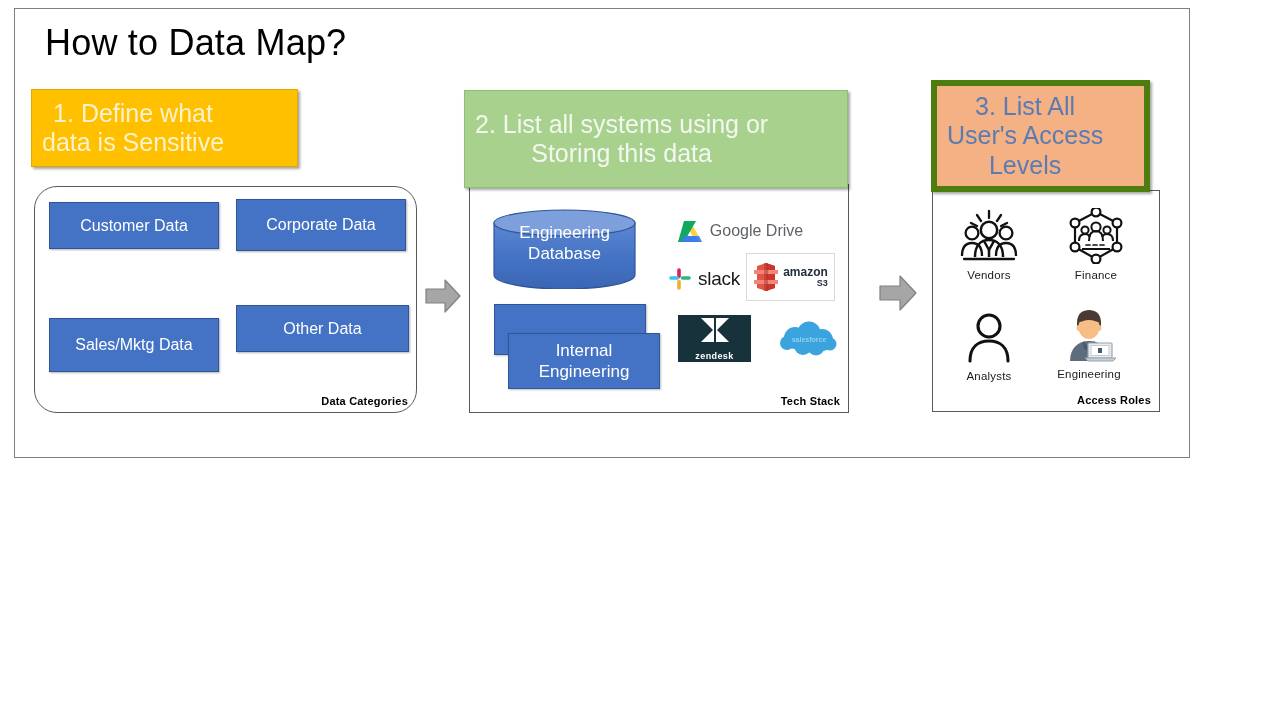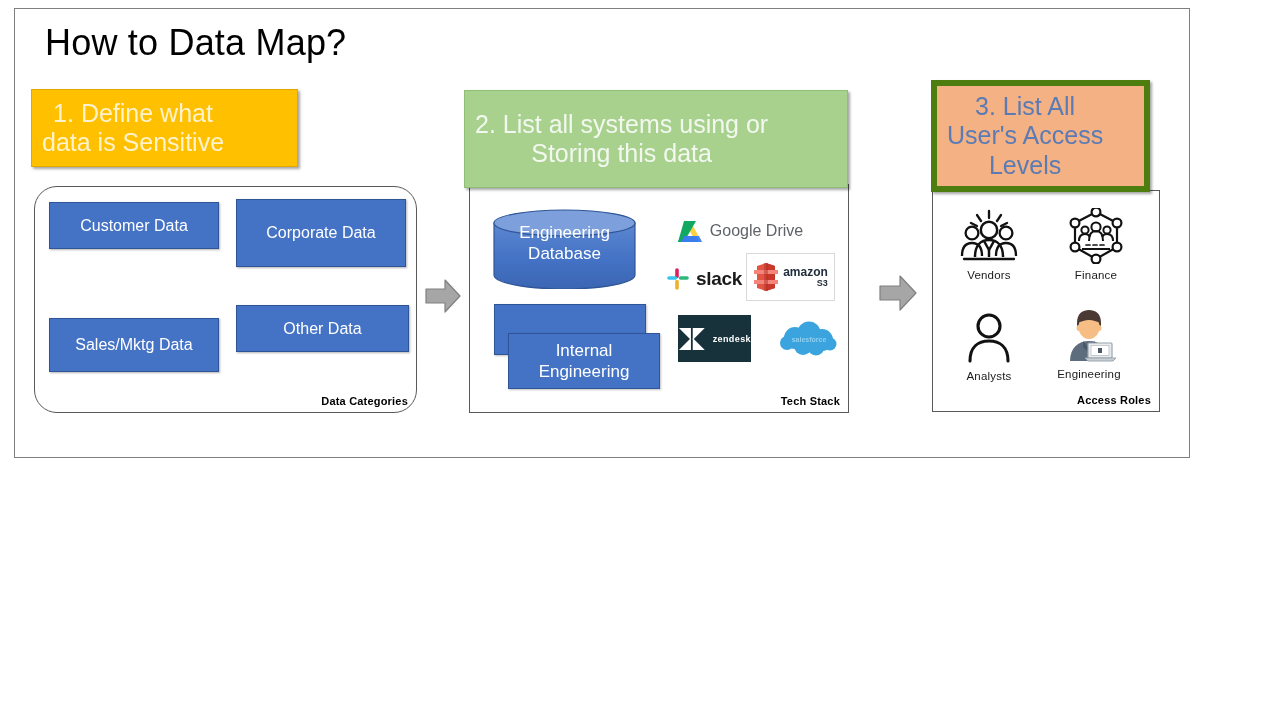--- a/index.html
+++ b/index.html
@@ -114,21 +114,21 @@
     font-size: 16px;
     display: flex;
     align-items: center;
     justify-content: center;
     text-align: center;
     line-height: 1.2;
     box-sizing: border-box;
     box-shadow: 1px 1px 2px rgba(0,0,0,0.3);
   }
   #cat-0 { left: 14px;  top: 15px;  width: 170px; height: 47px; }
-  #cat-1 { left: 201px; top: 12px;  width: 170px; height: 68px; }
+  #cat-1 { left: 201px; top: 12px;  width: 170px; height: 52px; }
   #cat-2 { left: 14px;  top: 115px; width: 170px; height: 54px; margin-top: 16px; }
   #cat-3 { left: 201px; top: 118px; width: 173px; height: 47px; }
 
   
   .arrow {
     position: absolute;
     z-index: 3;
   }
   #arrow-1 { left: 424px; top: 276px; width: 38px; height: 40px; }
   #arrow-2 { left: 878px; top: 272px; width: 40px; height: 42px; }
@@ -173,33 +173,33 @@
     display: flex;
     align-items: center;
     justify-content: center;
   }
   #logo-gdrive  { left: 190px; top: 28px;  width: 160px; height: 36px; }
   #logo-slack   { left: 188px; top: 76px;  width: 92px;  height: 36px; }
   #logo-s3      { left: 276px; top: 68px;  width: 89px;  height: 48px;
                   background:#ffffff; border:1px solid #d9d9d9; box-sizing:border-box; }
   #logo-zendesk { left: 208px; top: 130px; width: 73px;  height: 47px;
                   background:#17323B; box-sizing:border-box;
-                  flex-direction: row; gap: 7px; }
+                  flex-direction: column; gap: 7px; }
   #logo-salesforce { left: 307px; top: 135px; width: 64px; height: 38px; }
 
   .gdrive-text {
     font-size: 16px;
     color: #5F6368;
     margin-left: 7px;
     white-space: nowrap;
   }
   .gdrive-text .g1 { color: #5F6368; }
   .slack-text {
     font-size: 19px;
-    font-weight: bold;
+    font-weight: normal;
     color: #1A1A1A;
     margin-left: 6px;
     letter-spacing: -0.3px;
   }
   .s3-text {
     margin-left: 4px;
     line-height: 1.0;
     color: #232F3E;
     text-align: right;
   }

